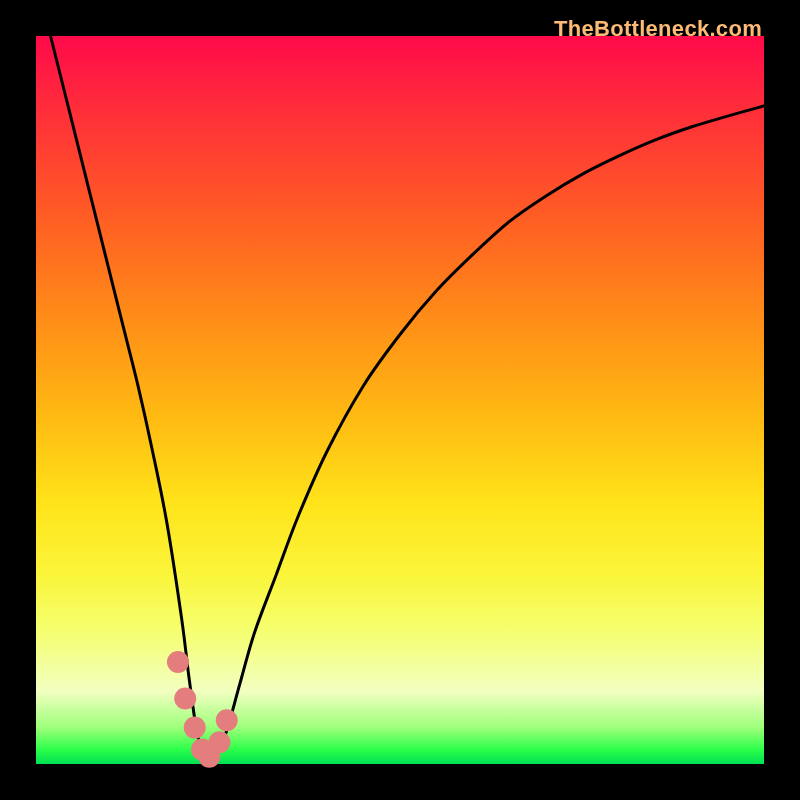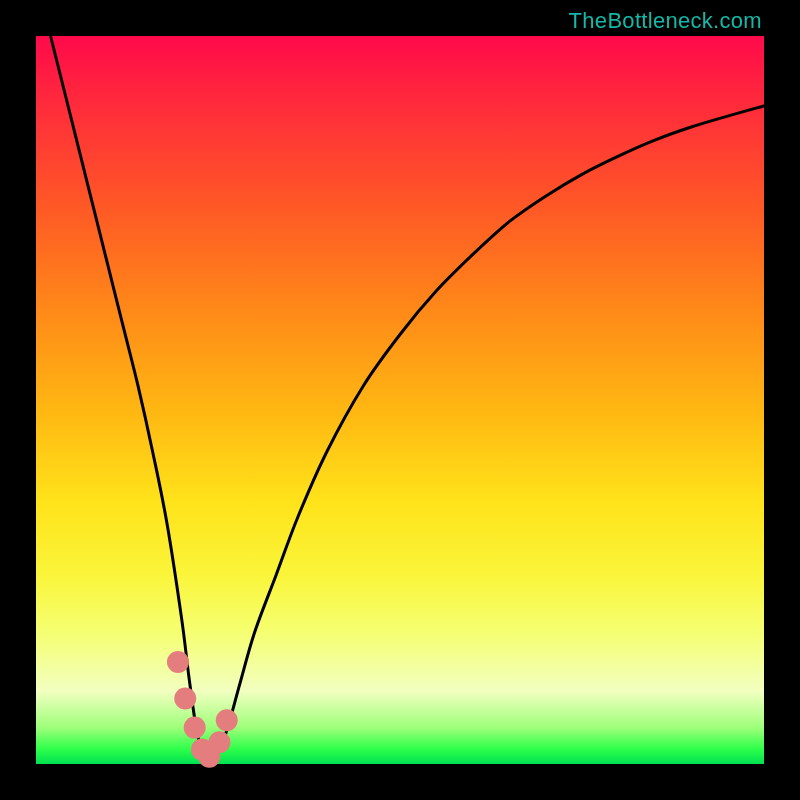--- a/index.html
+++ b/index.html
@@ -36,25 +36,25 @@
       #faf53a 74%,
       #f5ff72 82%,
       #f2ffc0 90%,
       #9eff7a 95%,
       #2cff4a 98%,
       #00e052 100%
     );
   }
   .watermark {
     position: absolute;
-    top: 8px;
+    top: 16px;
     right: 38px;
-    color: #14b8a6;
+    color: #fdba74;
     font-size: 22px;
-    font-weight: 400;
+    font-weight: 700;
     letter-spacing: 0.3px;
     user-select: none;
   }
   svg.curve {
     position: absolute;
     left: 0;
     top: 0;
     width: 728px;
     height: 728px;
     overflow: visible;

